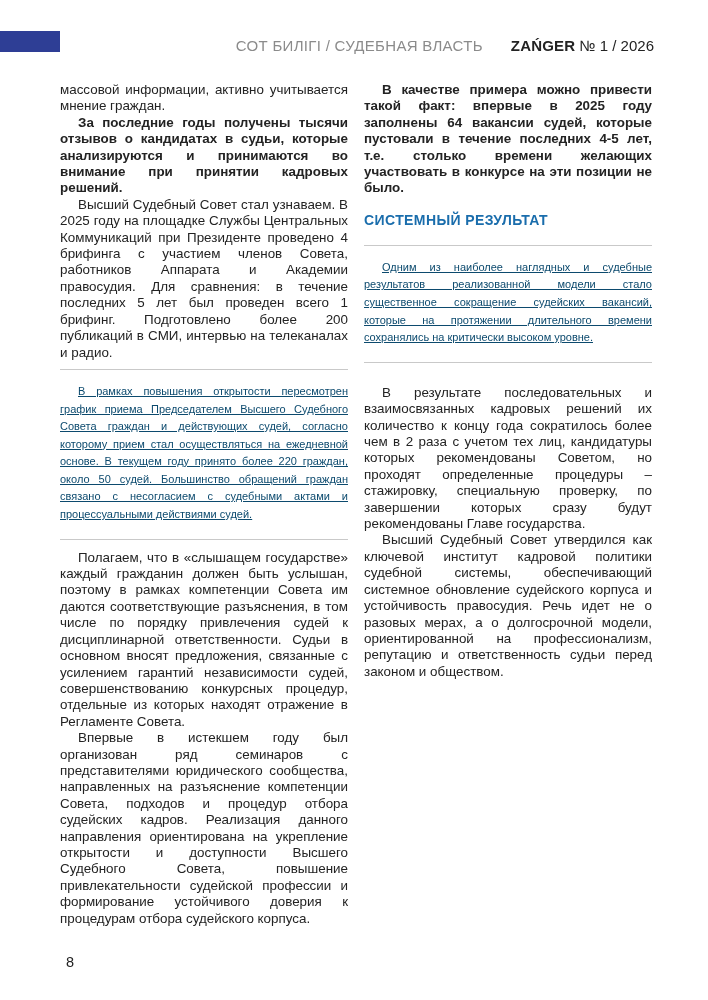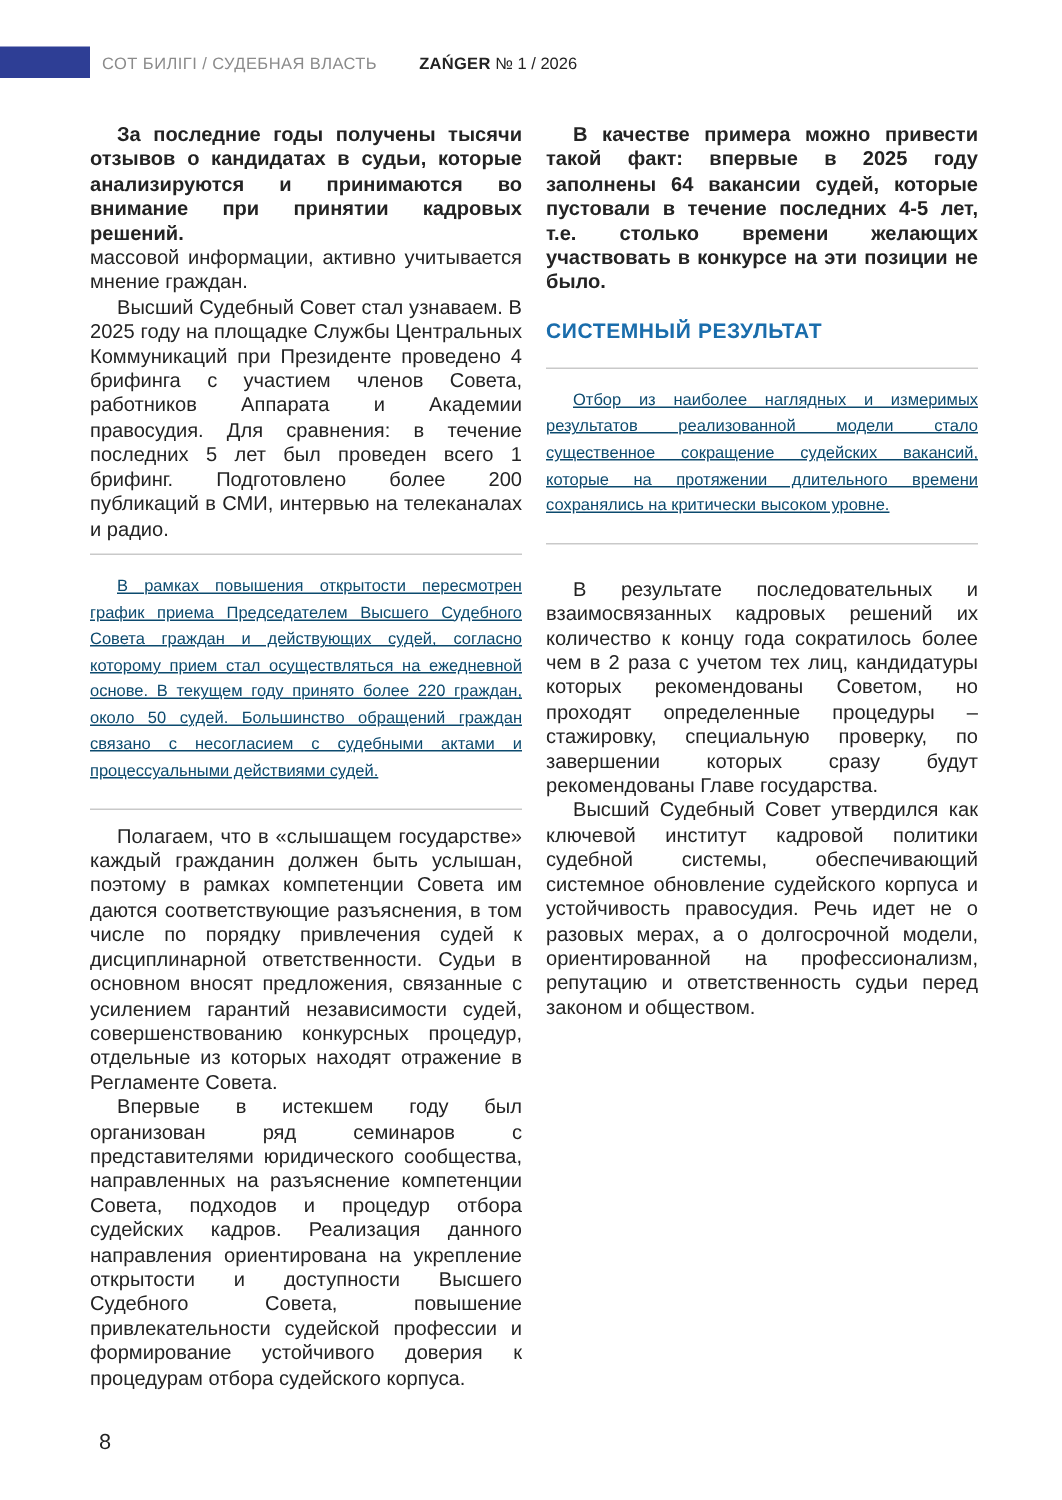--- a/index.html
+++ b/index.html
@@ -11,23 +11,23 @@
     font-family:"Liberation Sans", sans-serif;
     color:#232323;
     overflow:hidden;
   }
   .accent-bar {
     position:absolute; left:0; top:31px;
     width:60px; height:21px;
     background:#2e3e95;
   }
   .header {
-    position:absolute; top:37px; left:68px; right:64px;
-    display:flex; justify-content:flex-start; align-items:baseline;
-    font-size:11px;
+    position:absolute; top:37px; left:68px; right:54px;
+    display:flex; justify-content:flex-end; align-items:baseline;
+    font-size:15px;
   }
   .header-section { color:#8b8b8b; letter-spacing:0.3px; }
   .header-journal { color:#232323; }
   .header-journal .jname { font-weight:bold; letter-spacing:0.2px;margin-left:28px; }
   .columns {
     position:absolute; top:82px; left:60px; width:592px;
     display:flex; gap:16px;
   }
   .col { width:288px; }
   .para {
@@ -69,35 +69,35 @@
   <div class="accent-bar"></div>
 
   <div class="header">
     <span class="header-section">СОТ БИЛІГІ / СУДЕБНАЯ ВЛАСТЬ</span>
     <span class="header-journal"><span class="jname">ZAŃGER</span> <span>№ 1 / 2026</span></span>
   </div>
 
   <div class="columns">
 
     <div class="col">
+      <p class="para first">массовой информации, активно учитывается мнение граждан.</p>
       <p class="para bold">За последние годы получены тысячи отзывов о кандидатах в судьи, которые анализируются и принимаются во внимание при принятии кадровых решений.</p>
-      <p class="para first">массовой информации, активно учитывается мнение граждан.</p>
       <p class="para">Высший Судебный Совет стал узнаваем. В 2025 году на площадке Службы Центральных Коммуникаций при Президенте проведено 4 брифинга с участием членов Совета, работников Аппарата и Академии правосудия. Для сравнения: в течение последних 5 лет был проведен всего 1 брифинг. Подготовлено более 200 публикаций в СМИ, интервью на телеканалах и радио.</p>
       <div class="quote">
         <p class="qtext">В рамках повышения открытости пересмотрен график приема Председателем Высшего Судебного Совета граждан и действующих судей, согласно которому прием стал осуществляться на ежедневной основе. В текущем году принято более 220 граждан, около 50 судей. Большинство обращений граждан связано с несогласием с судебными актами и процессуальными действиями судей.</p>
       </div>
       <p class="para">Полагаем, что в «слышащем государстве» каждый гражданин должен быть услышан, поэтому в рамках компетенции Совета им даются соответствующие разъяснения, в том числе по порядку привлечения судей к дисциплинарной ответственности. Судьи в основном вносят предложения, связанные с усилением гарантий независимости судей, совершенствованию конкурсных процедур, отдельные из которых находят отражение в Регламенте Совета.</p>
       <p class="para">Впервые в истекшем году был организован ряд семинаров с представителями юридического сообщества, направленных на разъяснение компетенции Совета, подходов и процедур отбора судейских кадров. Реализация данного направления ориентирована на укрепление открытости и доступности Высшего Судебного Совета, повышение привлекательности судейской профессии и формирование устойчивого доверия к процедурам отбора судейского корпуса.</p>
     </div>
 
     <div class="col">
       <p class="para bold">В качестве примера можно привести такой факт: впервые в 2025 году заполнены 64 вакансии судей, которые пустовали в течение последних 4-5 лет, т.е. столько времени желающих участвовать в конкурсе на эти позиции не было.</p>
       <h2 class="section-heading">СИСТЕМНЫЙ РЕЗУЛЬТАТ</h2>
       <div class="quote right-quote">
-        <p class="qtext">Отбор из наиболее наглядных и измеримых результатов реализованной модели стало существенное сокращение судейских вакансий, которые на протяжении длительного времени сохранялись на критически высоком уровне.</p>
+        <p class="qtext">Одним из наиболее наглядных и судебные результатов реализованной модели стало существенное сокращение судейских вакансий, которые на протяжении длительного времени сохранялись на критически высоком уровне.</p>
       </div>
       <p class="para">В результате последовательных и взаимосвязанных кадровых решений их количество к концу года сократилось более чем в 2 раза с учетом тех лиц, кандидатуры которых рекомендованы Советом, но проходят определенные процедуры – стажировку, специальную проверку, по завершении которых сразу будут рекомендованы Главе государства.</p>
       <p class="para">Высший Судебный Совет утвердился как ключевой институт кадровой политики судебной системы, обеспечивающий системное обновление судейского корпуса и устойчивость правосудия. Речь идет не о разовых мерах, а о долгосрочной модели, ориентированной на профессионализм, репутацию и ответственность судьи перед законом и обществом.</p>
     </div>
 
   </div>
 
   <div class="page-number">8</div>
 
 </div>

